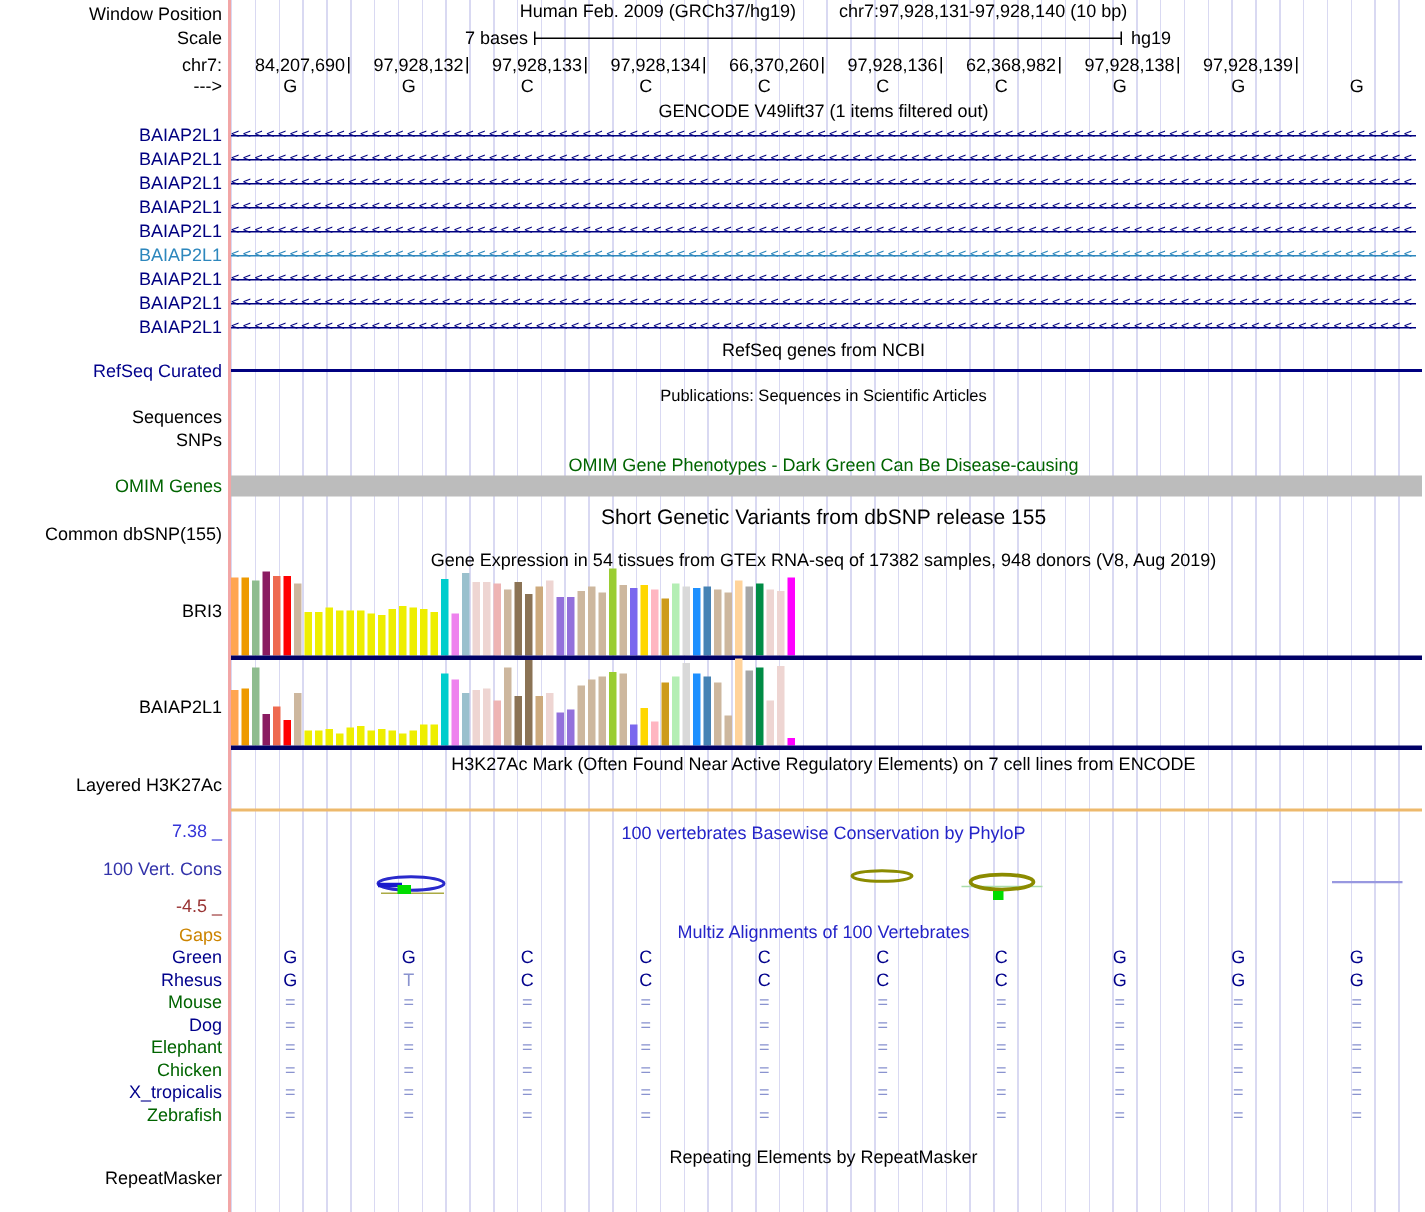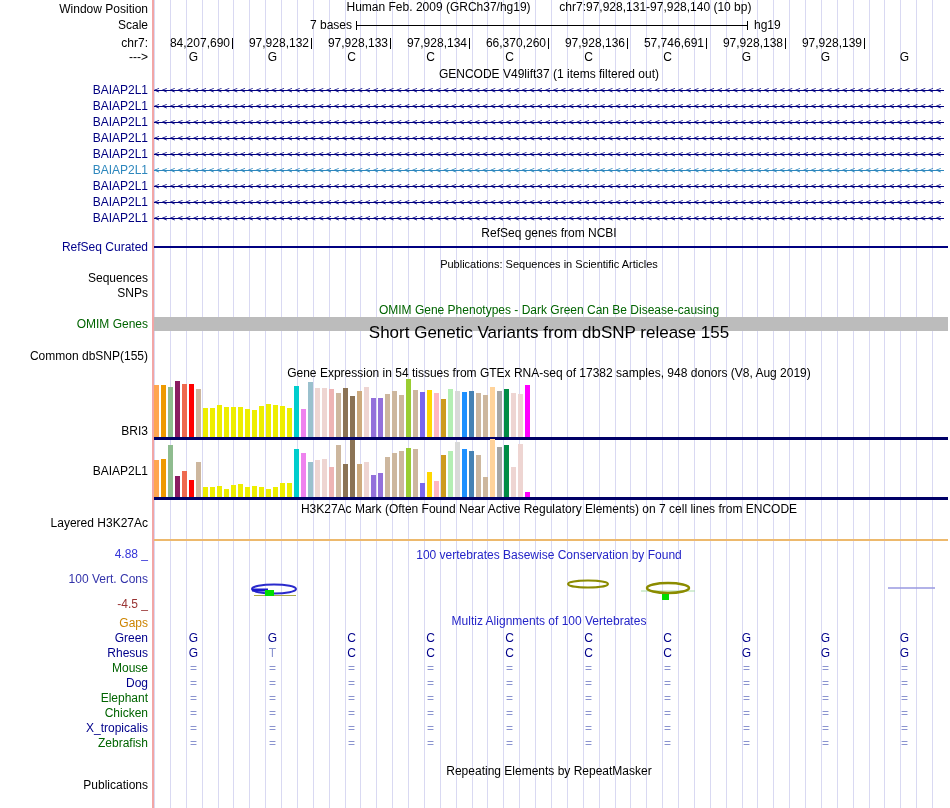--- a/index.html
+++ b/index.html
@@ -98,21 +98,21 @@
       </div>
       <div class="coord-cell">
         <span>66,370,260</span>
         <div class="coord-tick"></div>
       </div>
       <div class="coord-cell">
         <span>97,928,136</span>
         <div class="coord-tick"></div>
       </div>
       <div class="coord-cell">
-        <span>57,746,691</span>
+        <span>62,368,982</span>
         <div class="coord-tick"></div>
       </div>
       <div class="coord-cell">
         <span>97,928,138</span>
         <div class="coord-tick"></div>
       </div>
       <div class="coord-cell">
         <span>97,928,139</span>
         <div class="coord-tick"></div>
       </div>
@@ -177,25 +177,25 @@
   <div class="hline" style="top:246px; left:154px; width:794px; height:2px; background:#000080;"></div>
 
   <div class="title" style="top:257px; font-size:11px;">Publications: Sequences in Scientific Articles</div>
   <div class="lbl" style="top:271px">Sequences</div>
   <div class="lbl" style="top:286px">SNPs</div>
 
   <div class="title green" style="top:303px">OMIM Gene Phenotypes - Dark Green Can Be Disease-causing</div>
   <div class="lbl green" style="top:317px">OMIM Genes</div>
   <div class="hline" style="top:317px; left:154px; width:794px; height:14px; background:#bcbcbc;"></div>
 
-  <div class="title" style="top:326px; font-size:17px;">Short Genetic Variants from dbSNP release 155</div>
+  <div class="title" style="top:337px; font-size:14px;">Short Genetic Variants from dbSNP release 155</div>
   <div class="lbl" style="top:349px">Common dbSNP(155)</div>
 
   <div class="title" style="top:366px">Gene Expression in 54 tissues from GTEx RNA-seq of 17382 samples, 948 donors (V8, Aug 2019)</div>
-  <div class="lbl" style="top:424px">BRI3</div>
+  <div class="lbl" style="top:400px">BRI3</div>
   <div class="chart" style="top:379px; left:154px; height:58px;" id="chart-bri3">
       <div class="bar" style="height: 52px; background: rgb(255, 165, 79);"></div>
       <div class="bar" style="height: 52px; background: rgb(238, 154, 0);"></div>
       <div class="bar" style="height: 50px; background: rgb(143, 188, 143);"></div>
       <div class="bar" style="height: 56px; background: rgb(139, 28, 98);"></div>
       <div class="bar" style="height: 53px; background: rgb(238, 106, 80);"></div>
       <div class="bar" style="height: 53px; background: rgb(255, 0, 0);"></div>
       <div class="bar" style="height: 48px; background: rgb(205, 183, 158);"></div>
       <div class="bar" style="height: 29px; background: rgb(238, 238, 0);"></div>
       <div class="bar" style="height: 29px; background: rgb(238, 238, 0);"></div>
@@ -303,22 +303,22 @@
       <div class="bar" style="height: 30px; background: rgb(238, 213, 210);"></div>
       <div class="bar" style="height: 53px; background: rgb(238, 213, 210);"></div>
       <div class="bar" style="height: 5px; background: rgb(255, 0, 255);"></div>
     </div>
   <div class="hline" style="top:497px; left:154px; width:794px; height:3px; background:#000066;"></div>
 
   <div class="title" style="top:502px">H3K27Ac Mark (Often Found Near Active Regulatory Elements) on 7 cell lines from ENCODE</div>
   <div class="lbl" style="top:516px">Layered H3K27Ac</div>
   <div class="hline" style="top:539px; left:154px; width:794px; height:2px; background:#edb96d;"></div>
 
-  <div class="lbl" style="top:547px; color:#3535d8;">4.88 _</div>
-  <div class="title blue" style="top:548px">100 vertebrates Basewise Conservation by Found</div>
+  <div class="lbl" style="top:547px; color:#3535d8;">7.38 _</div>
+  <div class="title blue" style="top:548px">100 vertebrates Basewise Conservation by PhyloP</div>
   <div class="lbl" style="top:572px; color:#3333aa;">100 Vert. Cons</div>
   <div class="lbl maroon" style="top:597px">-4.5 _</div>
   <div class="abs" style="top:570px; left:154px;">
     <svg width="794" height="40" viewBox="0 0 794 40">
       <line x1="100" y1="25.5" x2="142" y2="25.5" stroke="#aaaa44" stroke-width="1"></line>
       <ellipse cx="120" cy="19" rx="22" ry="4.5" fill="none" stroke="#2a2acc" stroke-width="2"></ellipse>
       <line x1="98" y1="20" x2="114" y2="20" stroke="#1a1acc" stroke-width="3"></line>
       <rect x="111" y="20" width="9" height="6" fill="#00dd00"></rect>
       <ellipse cx="434" cy="14" rx="20" ry="3.5" fill="none" stroke="#8B8B00" stroke-width="2"></ellipse>
       <line x1="487" y1="21" x2="541" y2="21" stroke="#aaddaa" stroke-width="1"></line>
@@ -461,14 +461,14 @@
           <div class="mz-cell light">=</div>
           <div class="mz-cell light">=</div>
           <div class="mz-cell light">=</div>
           <div class="mz-cell light">=</div>
           <div class="mz-cell light">=</div>
         </div>
       </div>
     </div>
 
   <div class="title" style="top:764px">Repeating Elements by RepeatMasker</div>
-  <div class="lbl" style="top:778px">Publications</div>
+  <div class="lbl" style="top:778px">RepeatMasker</div>
 </div>
 
 </body></html>

